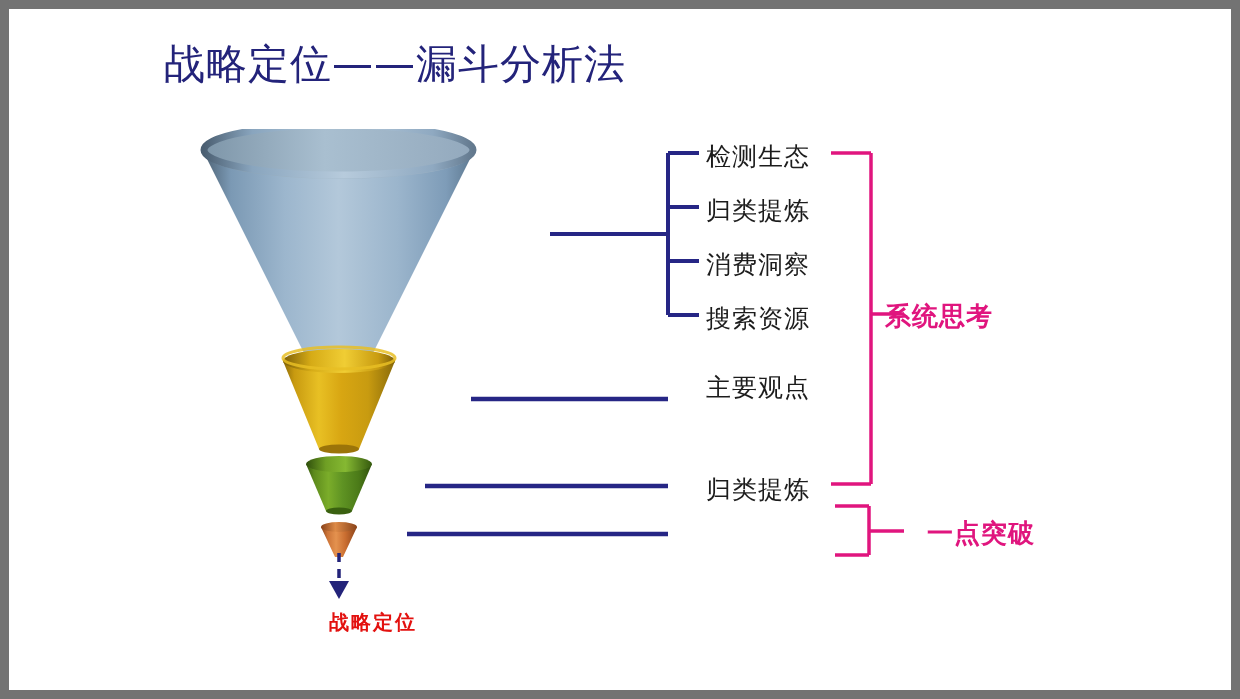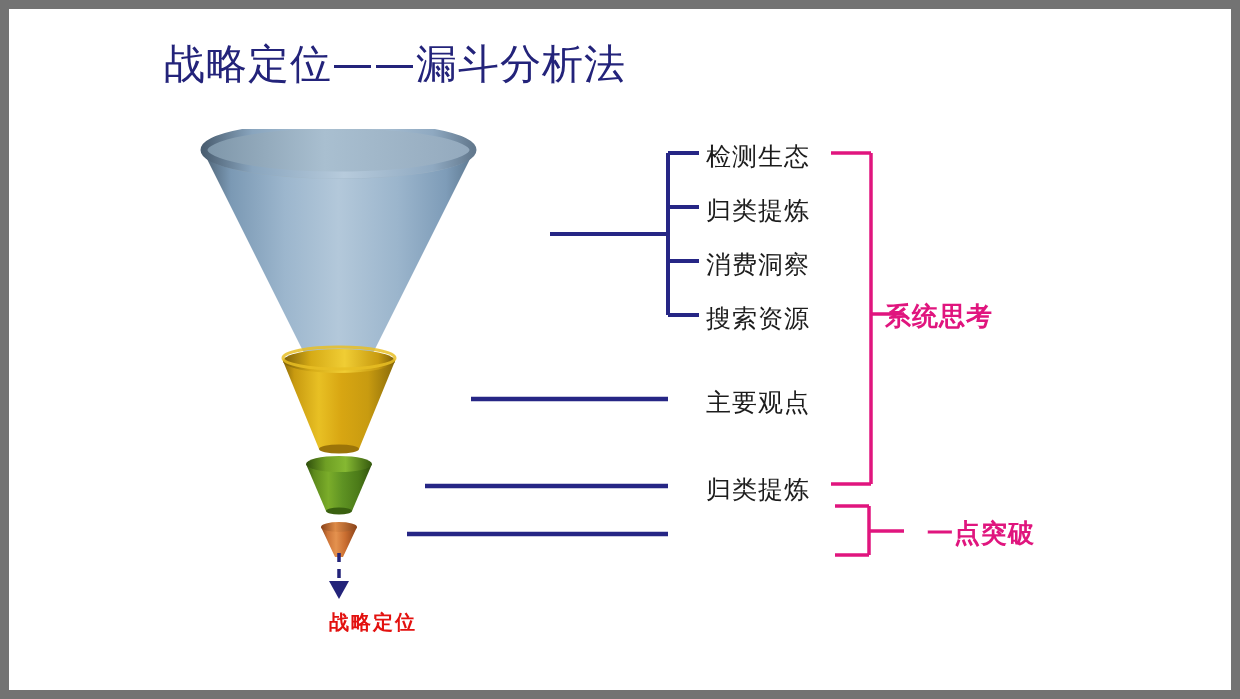--- a/index.html
+++ b/index.html
@@ -232,21 +232,21 @@
     </svg>
 
     <div class="stage-label" style="left:697px;top:131px;">检测生态</div>
 
     <div class="stage-label" style="left:697px;top:185px;">归类提炼</div>
 
     <div class="stage-label" style="left:697px;top:239px;">消费洞察</div>
 
     <div class="stage-label" style="left:697px;top:293px;text-align:center;">搜索资源</div>
 
-    <div class="stage-label" style="left:697px;top:377px;">主要观点</div>
+    <div class="stage-label" style="left:697px;top:362px;">主要观点</div>
 
     <div class="stage-label" style="left:697px;top:464px;text-align:right;">归类提炼</div>
 
 
     <div class="group-label" style="left:867px;top:290px;margin-left:9px;">系统思考</div>
 
     <div class="group-label" style="left:903px;top:507px;margin-left:15px;">一点突破</div>
 
     <div id="outcome">战略定位</div>
 

